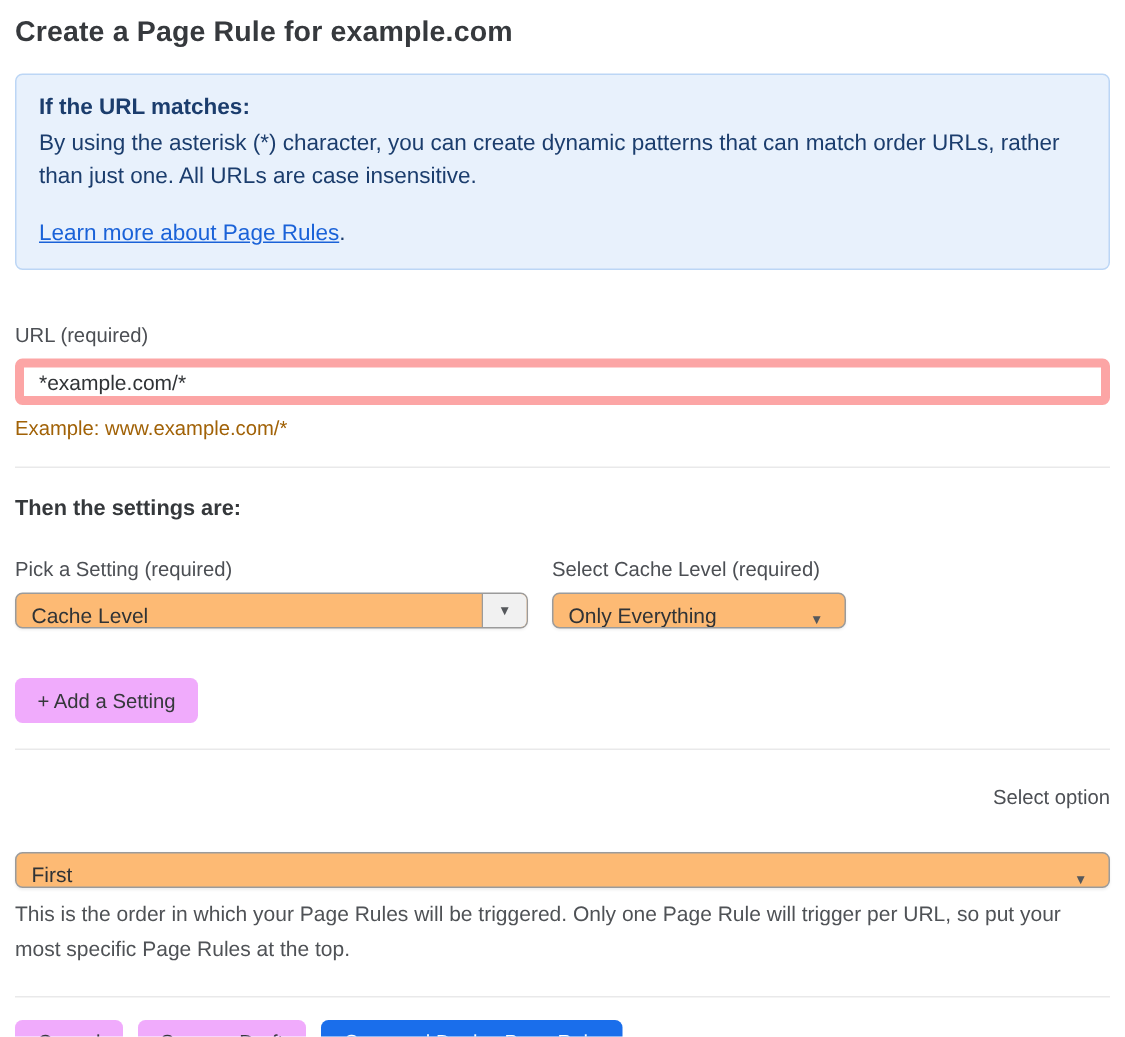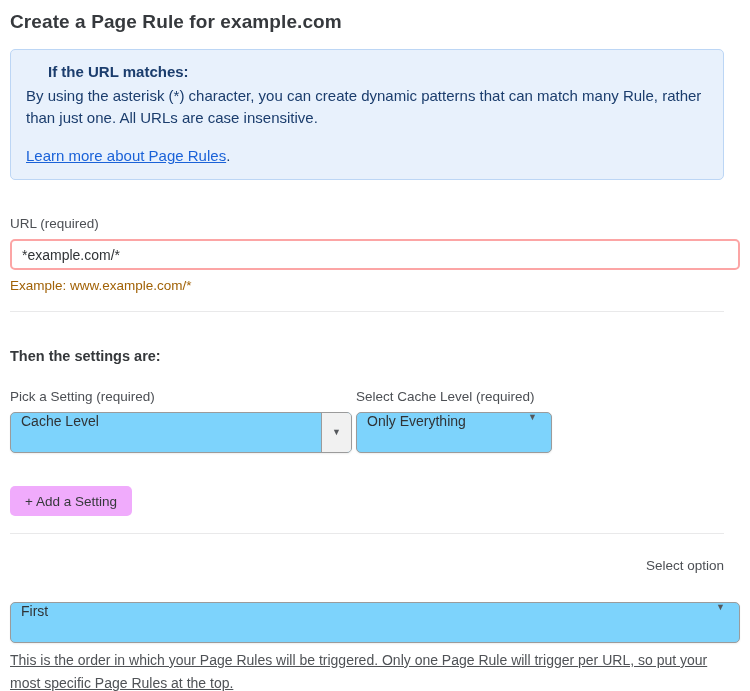--- a/index.html
+++ b/index.html
@@ -4,21 +4,21 @@
 <style>
   * { margin: 0; padding: 0; box-sizing: border-box; }
   html, body {
     background: #ffffff;
     font-family: "Liberation Sans", sans-serif;
     color: #36393d;
   }
   .page {
     width: 750px;
     height: 691px;
-    padding: 10px 26px 0 10px;
+    padding: 10px 10px 0 10px;
     position: relative;
   }
   h1.title {
     font-size: 19px;
     font-weight: bold;
     color: #36393d;
     line-height: 24px;
     letter-spacing: 0.1px;
   }
   .info-box {
@@ -26,41 +26,40 @@
     background: #e8f1fc;
     border: 1px solid #bcd6f5;
     border-radius: 5px;
     padding: 11px 15px 12px 15px;
     font-size: 15px;
     line-height: 22px;
     color: #1b3d6d;
   }
   .info-box .info-heading {
     font-weight: bold;
-    margin-left: 22px;
   }
   .info-box .info-body { margin-top: 2px; max-width: 700px; }
   .info-box .info-link-row { margin-top: 16px; }
   .info-box a.info-link {
     color: #1a62d8;
     text-decoration: underline;
     cursor: pointer;
   }
   .field-label {
     display: block;
     font-size: 13.5px;
     color: #4c4f54;
     line-height: 17px;
   }
   .url-label { margin-top: 35px; }
   input.text-input {
     margin-top: 7px;
     width: 730px;
     height: 31px;
-    border: 2px solid #fca5a5;
+    border: 6px solid #fca5a5;
     border-radius: 5px;
     padding: 0 10px;
     font-size: 14px;
     color: #303336;
     font-family: "Liberation Sans", sans-serif;
     background: #fff;
     outline: none;
   }
   .hint {
     margin-top: 7px;
@@ -75,37 +74,37 @@
   }
   .hr1 { margin-top: 16px; }
   .hr2 { margin-top: 17px; }
   .hr3 { margin-top: 20px; }
   h2.section-heading {
     font-size: 14.5px;
     font-weight: bold;
     color: #35383b;
     line-height: 18px;
   }
-  .settings-heading { margin-top: 35px; }
+  .settings-heading { margin-top: 18px; }
   .settings-row {
     margin-top: 23px;
     display: flex;
-    gap: 4px;
+    gap: 16px;
     align-items: flex-start;
   }
   .setting-col-1 { width: 342px; }
   .setting-col-2 { width: 196px; }
   .select {
     margin-top: 7px;
-    height: 41px;
+    height: 24px;
     border: 1px solid #9b9b9b;
     border-radius: 5px;
-    background: #7dd3fc;
-    display: flex;
-    align-items: flex-start;
+    background: #fdba74;
+    display: flex;
+    align-items: flex-end;
     font-size: 14px;
     color: #303336;
     cursor: pointer;
     box-shadow: 0 1px 2px rgba(0,0,0,0.07);
     position: relative;
   }
   .select .select-value {
     padding-left: 10px;
     flex: 1 1 auto;
     white-space: nowrap;
@@ -150,21 +149,20 @@
   }
   .order-heading { margin-top: 19px; }
   .order-label { margin-top: 23px; text-align: right; }
   .select-full { width: 730px; margin-top: 28px; }
   .order-help {
     margin-top: 6px;
     font-size: 14px;
     color: #4f5256;
     line-height: 23px;
     max-width: 720px;
-    text-decoration: underline;
   }
   .actions {
     margin-top: 15px;
     display: flex;
     gap: 10px;
     align-items: center;
   }
   .actions .gray-btn { height: 28px; border-radius: 5px; }
   .blue-btn {
     background: #1a6eeb;
@@ -177,21 +175,21 @@
 </style>
 </head>
 <body>
 
 <div class="page">
 
   <h1 class="title">Create a Page Rule for example.com</h1>
 
   <div class="info-box">
     <div class="info-heading">If the URL matches:</div>
-    <div class="info-body">By using the asterisk (*) character, you can create dynamic patterns that can match many Rule, rather than just one. All URLs are case insensitive.</div>
+    <div class="info-body">By using the asterisk (*) character, you can create dynamic patterns that can match order URLs, rather than just one. All URLs are case insensitive.</div>
     <div class="info-link-row"><a class="info-link">Learn more about Page Rules</a><span>.</span></div>
   </div>
 
   <label class="field-label url-label">URL (required)</label>
   <input class="text-input" type="text" value="*example.com/*" style="">
   <div class="hint">Example: www.example.com/*</div>
 
   <hr class="divider hr1">
 
   <h2 class="section-heading settings-heading">Then the settings are:</h2>

